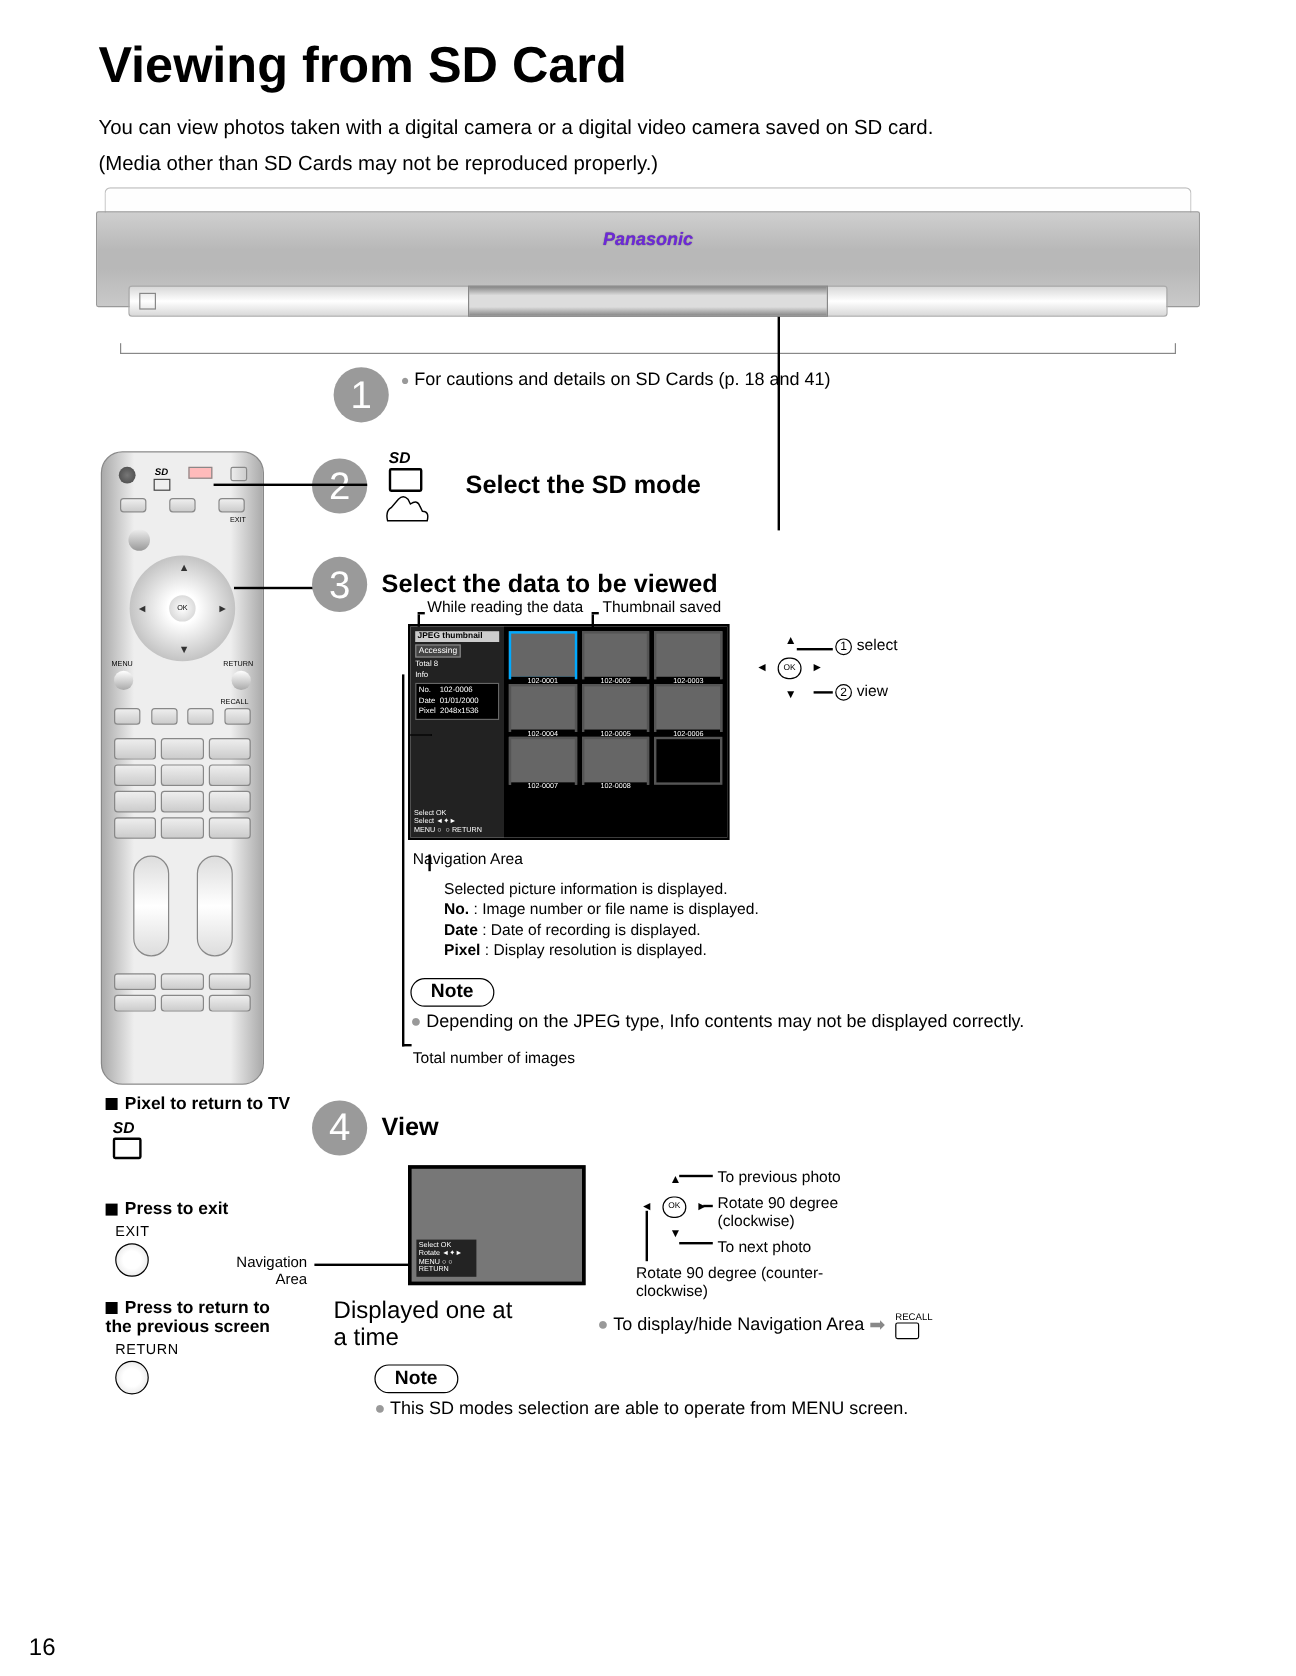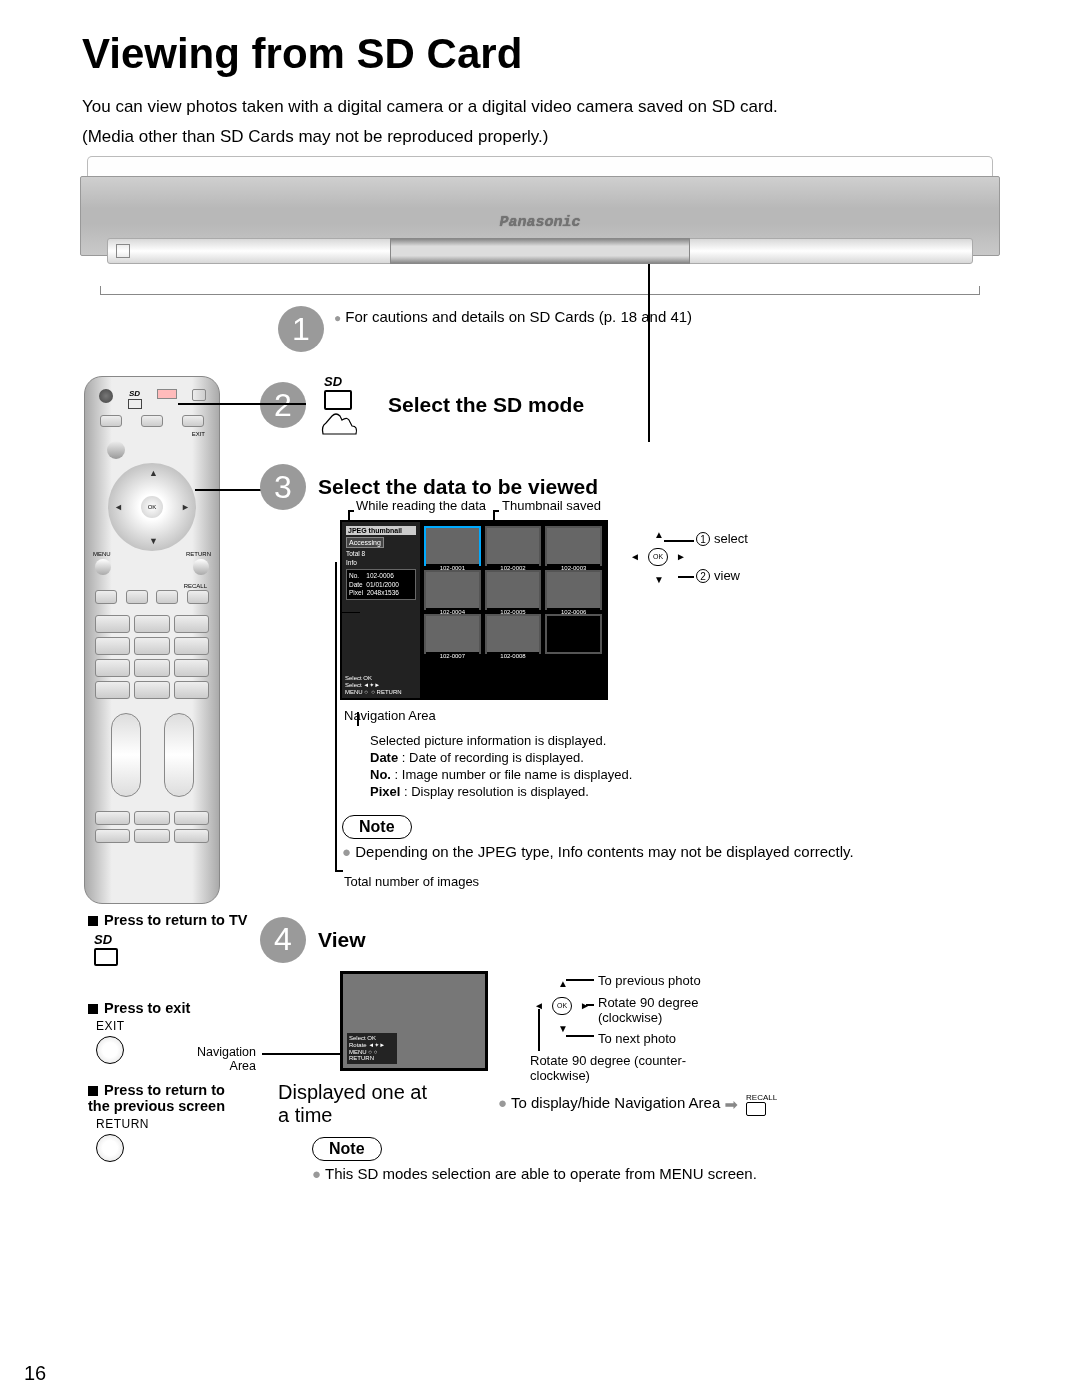--- a/index.html
+++ b/index.html
@@ -19,21 +19,21 @@
   .tv-illustration {
     margin: 8px 80px 20px 80px;
     position: relative;
     height: 130px;
   }
   .tv-top { position:absolute; top:0; left:7px; right:7px; height:24px; background:#fefefe; border:1px solid #bbb; border-bottom:none; border-radius:5px 5px 0 0;}
   .tv-speaker { position: absolute; top:20px; left:0; right:0; height: 80px;
     background: linear-gradient(#cfcfcf,#b8b8b8 40%,#b8b8b8 60%,#c9c9c9);
     border:1px solid #999; border-radius:2px;
   }
-  .tv-brand { position:absolute; top:58px; left:50%; transform:translateX(-50%); font-family: Liberation Mono, monospace; font-weight:bold; font-style:italic; color:#737373; font-size:15px; text-shadow:0 0 1px #555;}
+  .tv-brand { position:absolute; top:35px; left:50%; transform:translateX(-50%); font-family: Liberation Sans, sans-serif; font-weight:bold; font-style:italic; color:#6d28d9; font-size:15px; text-shadow:0 0 1px #555;}
   .tv-strip { position:absolute; top:82px; left:27px; right:27px; height:26px; background:linear-gradient(#d8d8d8,#fff 50%,#d8d8d8); border:1px solid #aaa; border-radius:3px;}
   .tv-strip .sm { width:14px; height:14px; border:1px solid #888; display:inline-block; margin:5px 0 0 8px; vertical-align:middle;}
   .tv-panel { position:absolute; top:82px; left:310px; width:300px; height:26px; border:1px solid #888; background:linear-gradient(#888,#ddd 30%,#ddd 70%,#888);}
   .tv-subpanel { position:absolute; bottom:-9px; left:20px; right:20px; height:9px; border-left:1px solid #888; border-right:1px solid #888; border-bottom:1px solid #888;}
 
   
   .remote {
     position: absolute; left: 84px; top: 376px; width: 136px; height: 528px;
     background: linear-gradient(90deg,#aaa,#eee 20%,#eee 80%,#aaa);
     border:1px solid #888; border-radius: 18px;
@@ -332,38 +332,38 @@
     </div>
   </div>
   <div class="leader" style="top:76px; left:404px; width:30px; height:1px;"></div>
   <div class="leader" style="top:112px; left:418px; width:16px; height:1px;"></div>
 
   <div class="callout" style="margin:8px 0 0 84px;">Navigation Area</div>
   <div class="leader" style="top:248px; left:97px; width:1px; height:14px; border-color:#000;"></div>
 
   <div style="margin:10px 0 0 110px; font-size:13px; line-height:1.3;">
     <div>Selected picture information is displayed.</div>
+    <div><b>No.</b><span> : Image number or file name is displayed.</span></div>
     <div><b>Date</b><span> : Date of recording is displayed.</span></div>
-    <div><b>No.</b><span> : Image number or file name is displayed.</span></div>
     <div><b>Pixel</b><span> : Display resolution is displayed.</span></div>
   </div>
   <div class="leader" style="top:148px; left:80px; width:20px; height:1px; border-top:none;"></div>
 
   <div style="margin:8px 0 0 82px;">
     <span class="note-pill">Note</span>
     <div style="font-size:15px;"><span style="color:#999;">●</span> <span>Depending on the JPEG type, Info contents may not be displayed correctly.</span></div>
   </div>
 
   <div class="callout" style="margin:14px 0 0 84px;">Total number of images</div>
   <div class="leader" style="top:98px; left:75px; width:1px; height:310px; border-left:1px solid #000;"></div>
   <div class="leader" style="top:406px; left:75px; width:8px; height:1px;"></div>
 </div>
 
 <div class="legend" style="top:912px; width:160px;">
-  <span class="sq"></span><span class="line">Press to return to TV</span>
+  <span class="sq"></span><span class="line">Pixel to return to TV</span>
   <div class="sd-slot">
     <div class="sd">SD</div>
       <div class="box"></div>
   </div>
 </div>
 <div class="legend" style="top:1000px; width:160px;">
   <span class="sq"></span><span class="line">Press to exit</span>
   <div class="exit-label">EXIT</div>
   <div class="round-btn"></div>
 </div>

